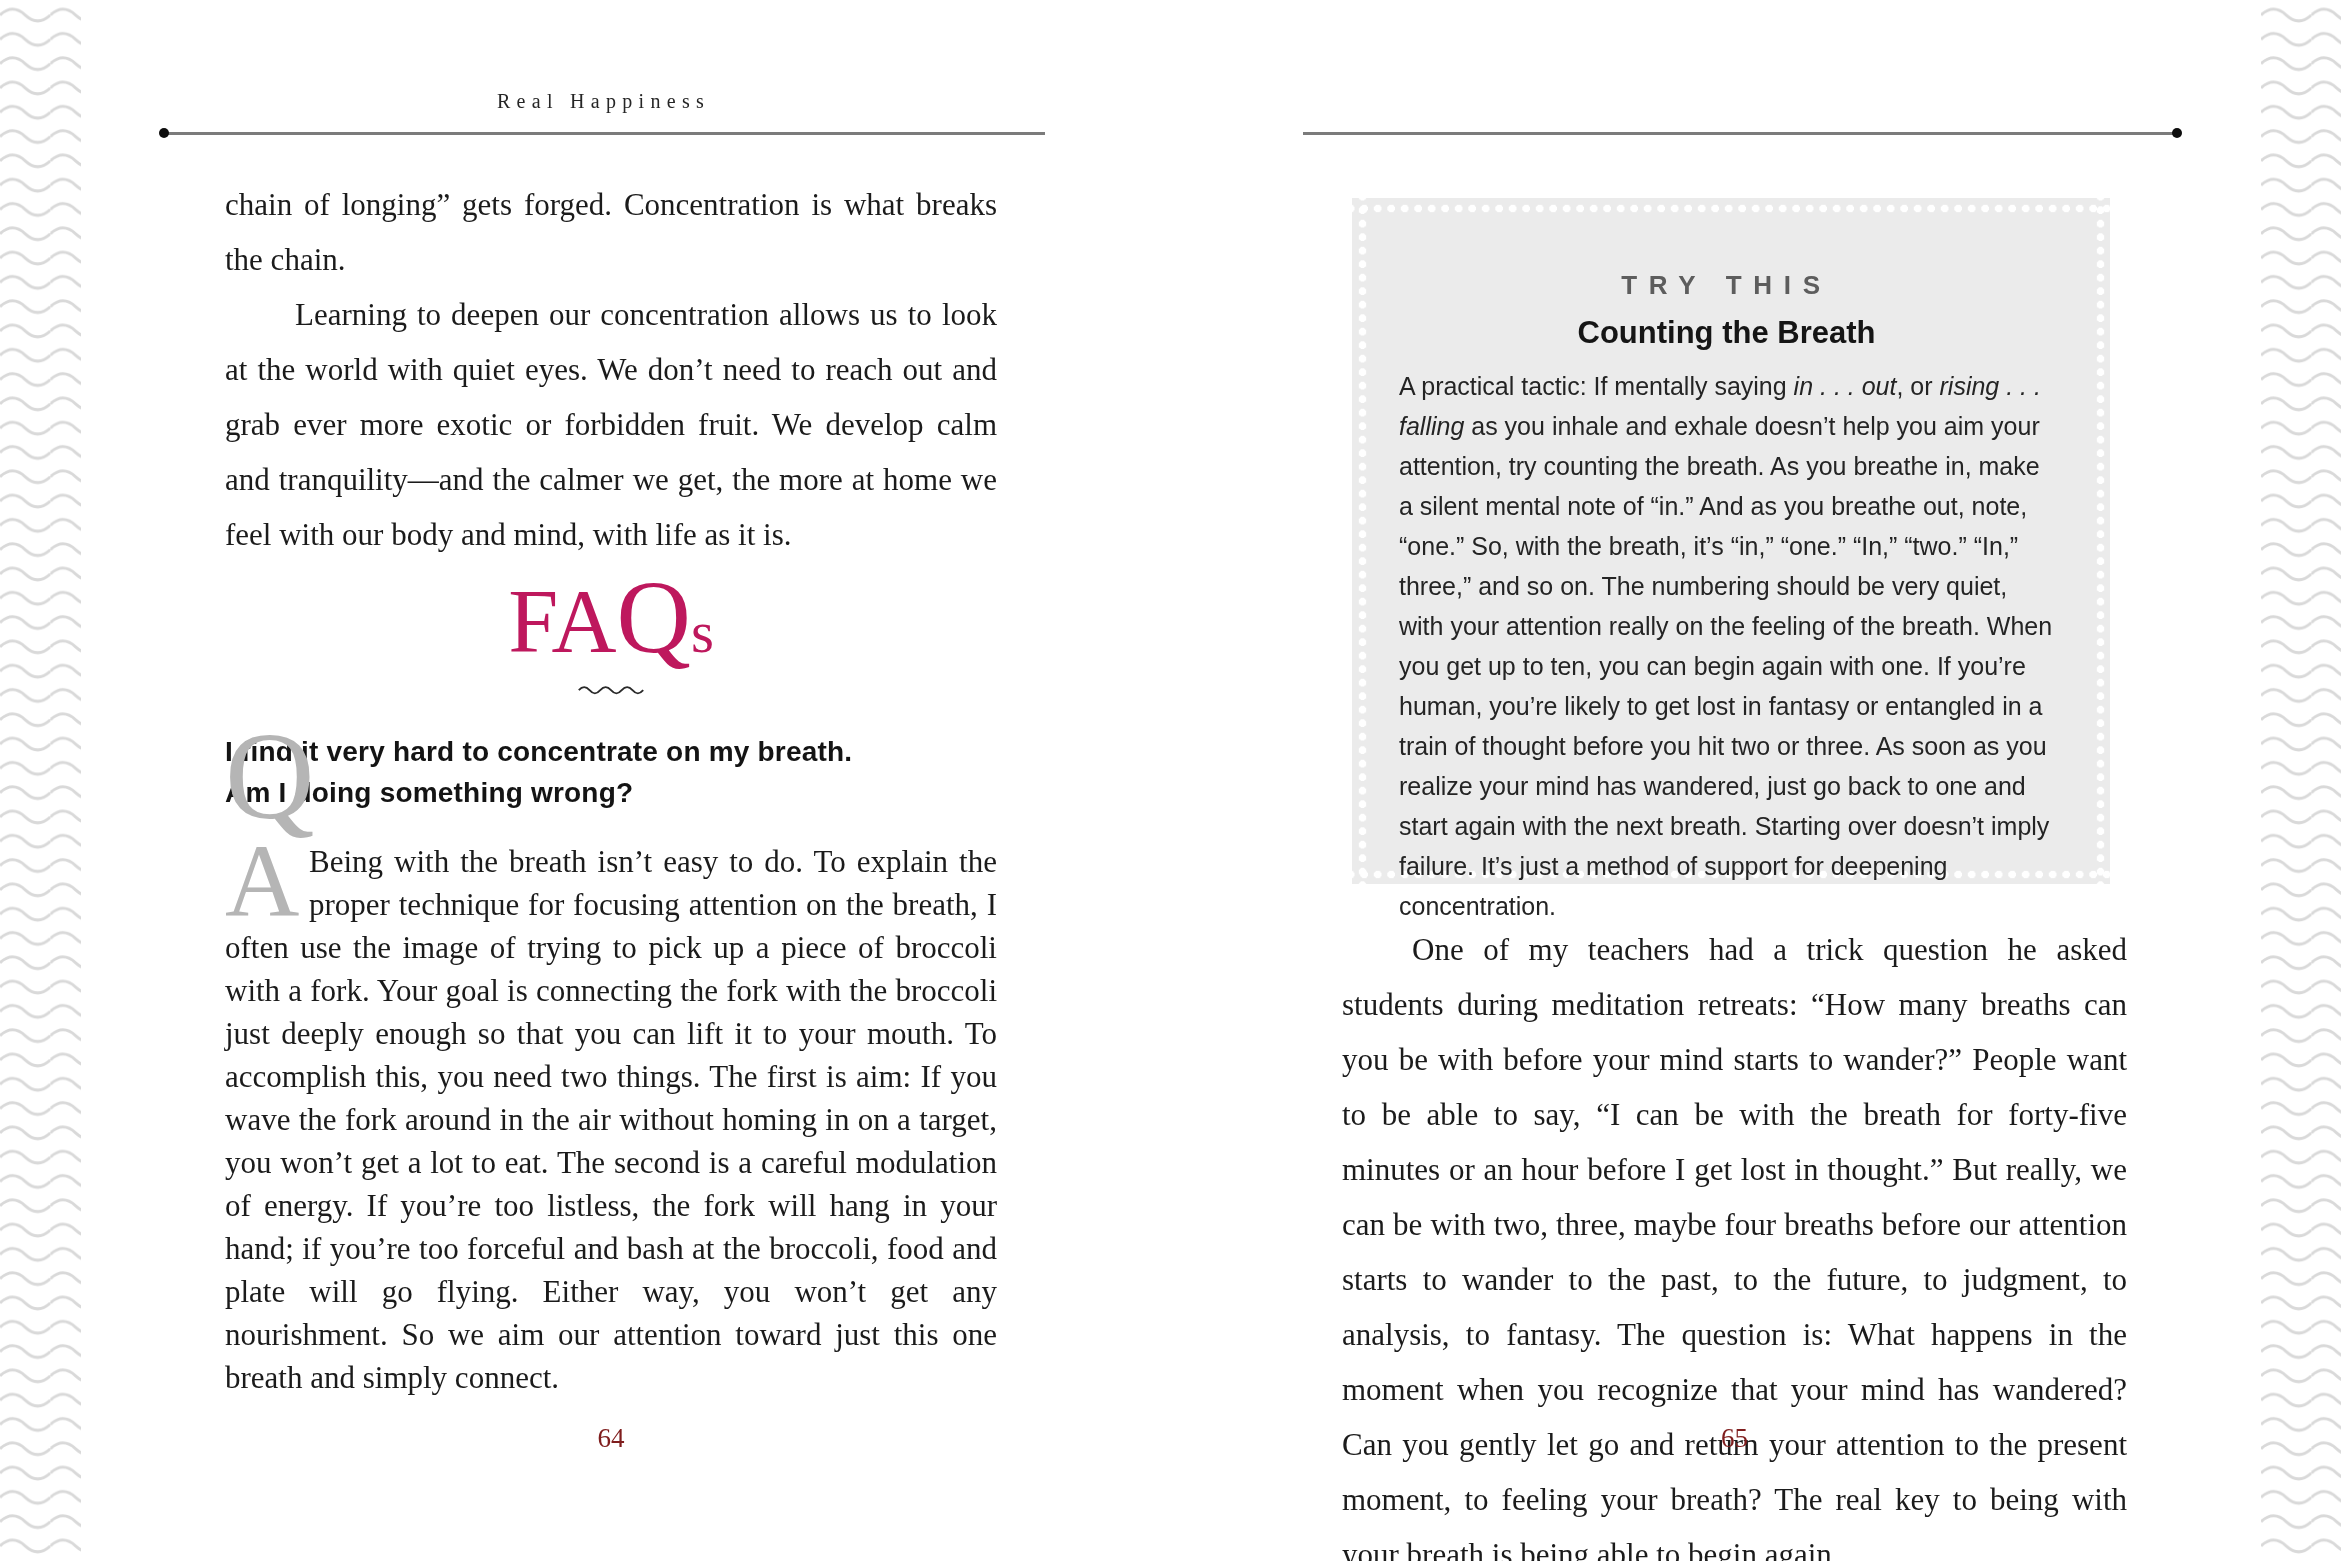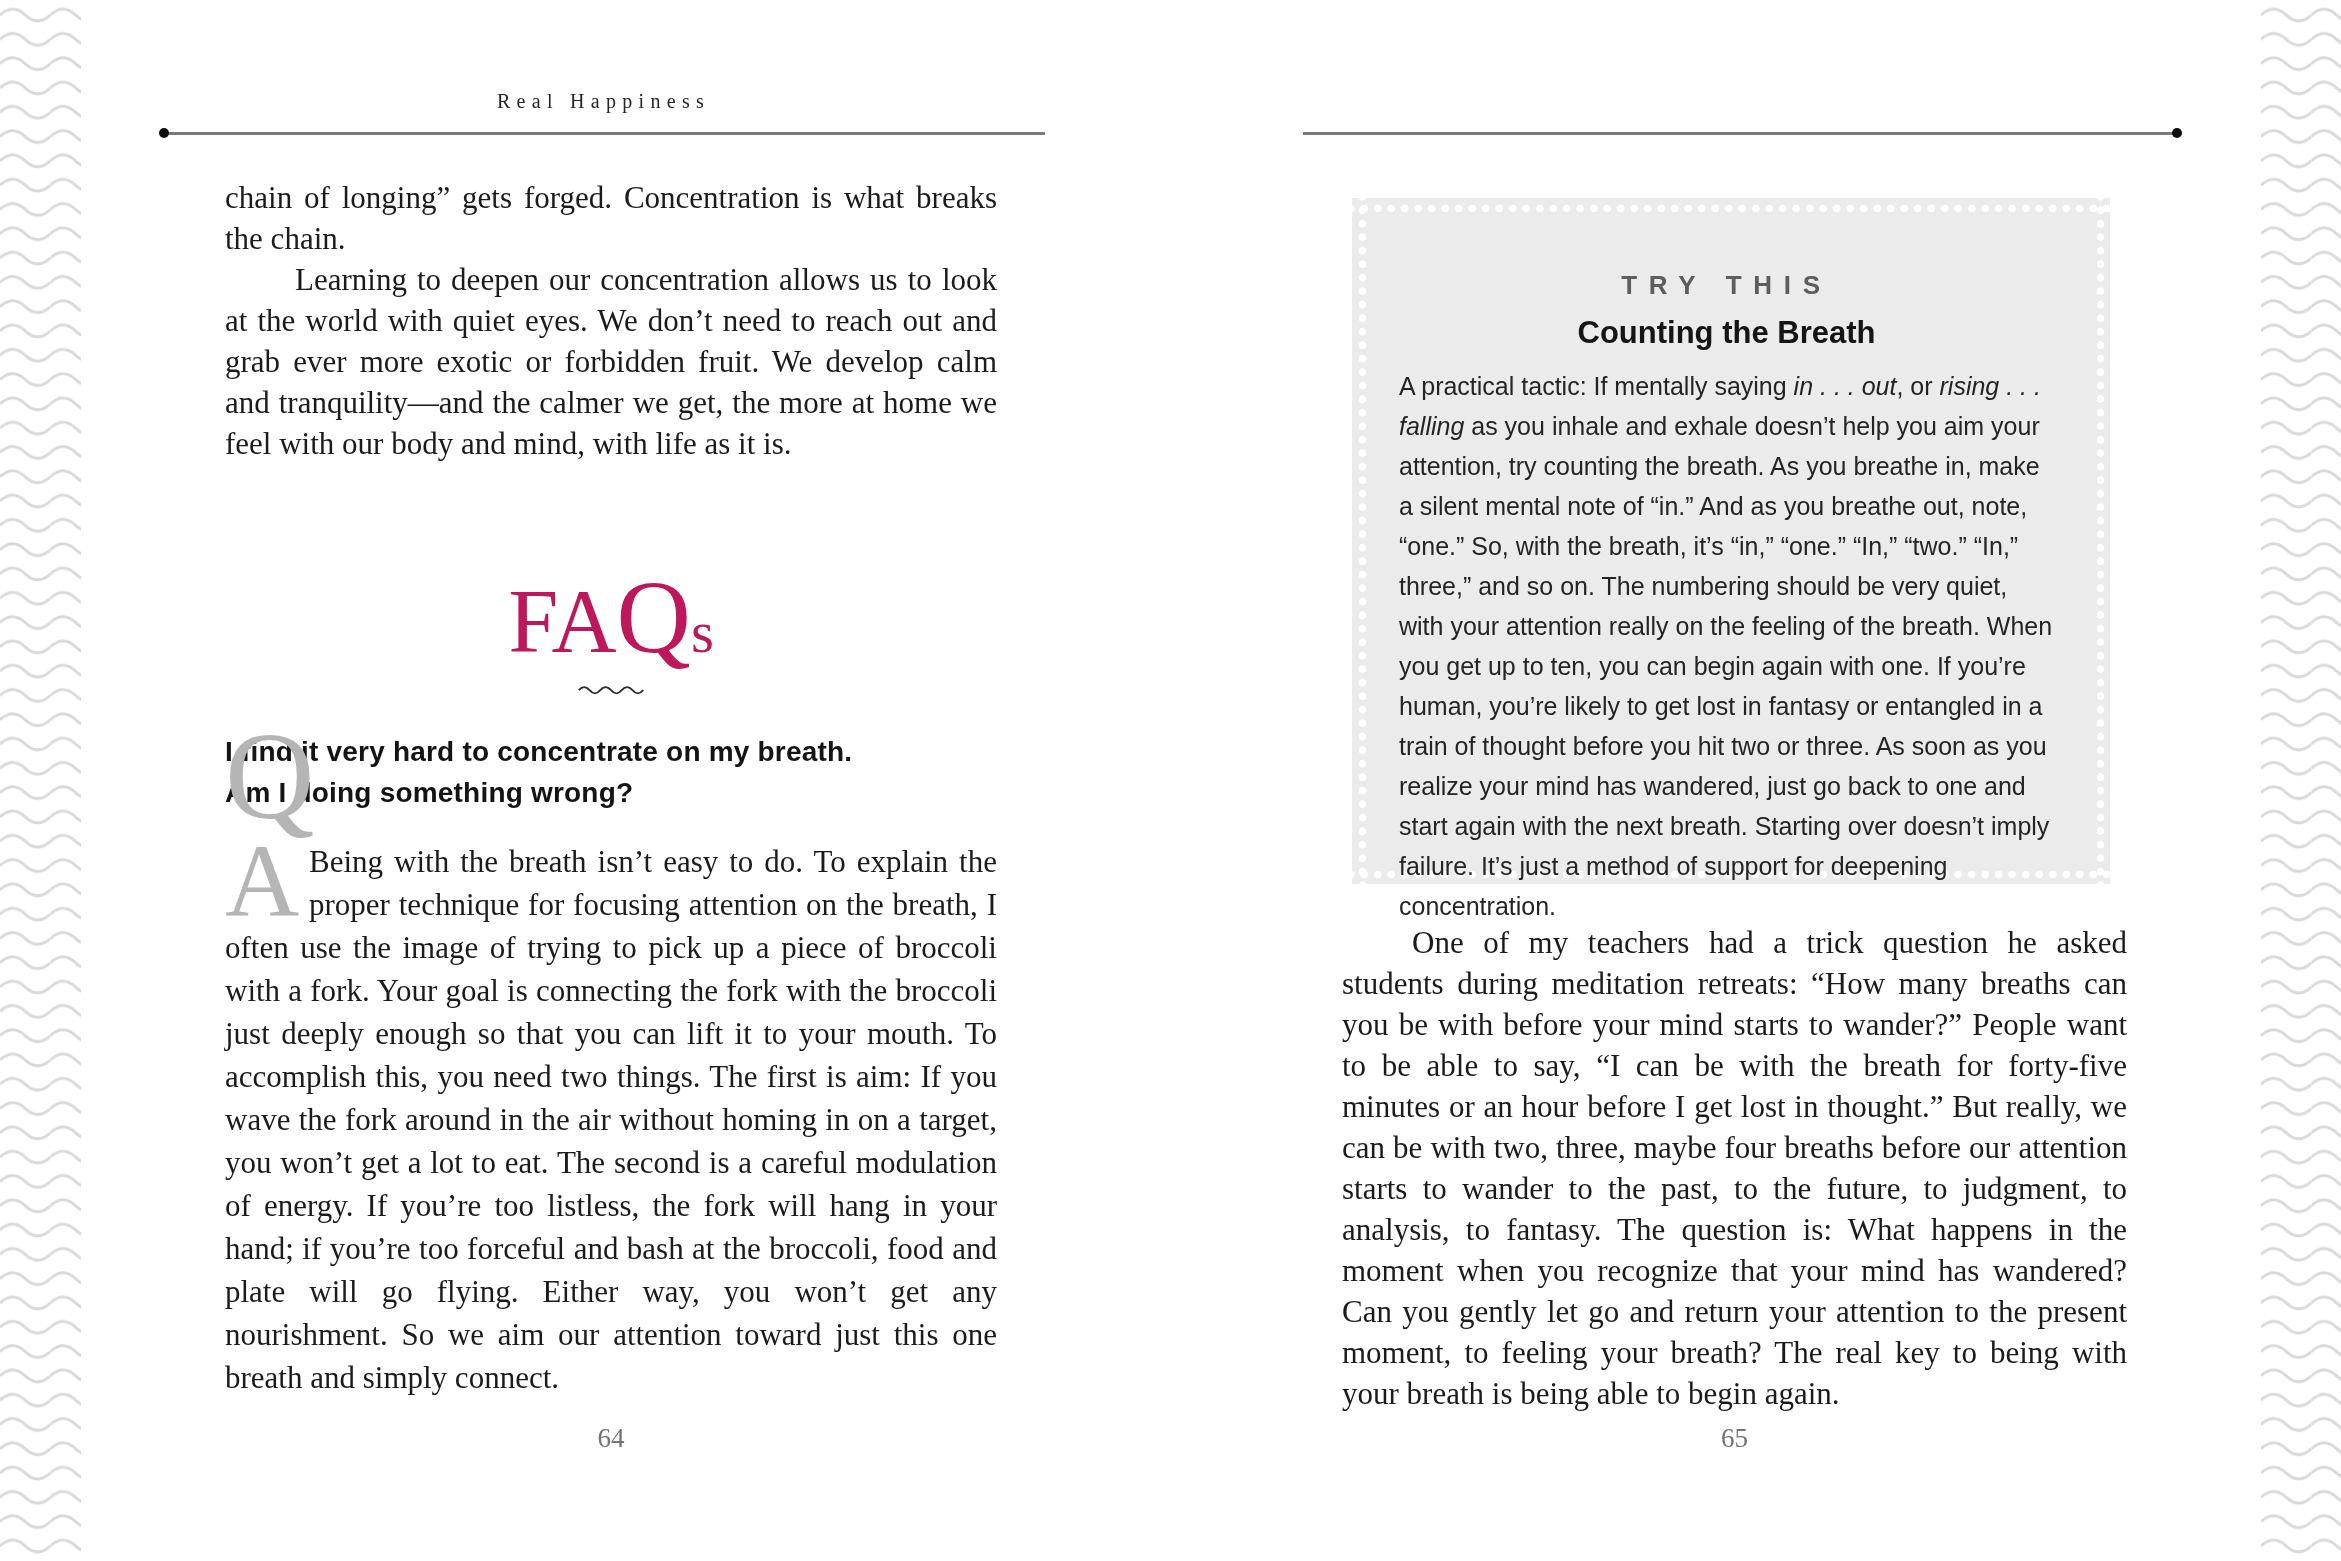--- a/index.html
+++ b/index.html
@@ -9,40 +9,40 @@
   .wave-strip.left{left:0;}
   .wave-strip.right{right:0;}
 
   .running-header{position:absolute;top:90px;text-align:center;
       font-family:"Liberation Serif", serif;font-size:20px;letter-spacing:6.3px;color:#262626;}
   .header-rule{position:absolute;top:132px;height:2.7px;background:#7b7b7b;}
   .rule-dot{position:absolute;top:-3.6px;width:10px;height:10px;border-radius:50%;background:#0d0d0d;}
   .rule-dot.at-left{left:-2.7px;}
   .rule-dot.at-right{right:-2.7px;}
 
-  .serif-block{position:absolute;font-size:31px;line-height:41px;text-align:justify;color:#1b1b1b;}
+  .serif-block{position:absolute;font-size:31px;line-height:55px;text-align:justify;color:#1b1b1b;}
   .serif-block p{margin:0;}
   .indent{text-indent:70px;}
 
   .faq-heading{position:absolute;left:225px;width:772px;top:566px;text-align:center;line-height:1;color:#be185d;}
   .faq-fa{font-size:90px;}
   .faq-q{font-size:103px;}
   .faq-s{font-size:59px;}
   .faq-squiggle{position:absolute;left:225px;width:772px;top:683px;text-align:center;}
 
   .qa-section{position:absolute;left:225px;width:772px;}
   .drop-cap-abs{position:absolute;left:0;top:-16px;font-size:124px;line-height:1;color:#b5b5b5;
       font-family:"Liberation Serif", serif;}
   .question-lines{font-family:"Liberation Sans", sans-serif;
       font-weight:bold;font-size:28px;line-height:41px;color:#141414;letter-spacing:0.2px;}
   .answer-par{font-size:31px;line-height:43px;text-align:justify;color:#1b1b1b;margin:0;}
   .drop-cap-float{float:left;width:84px;height:86px;font-size:103px;line-height:83px;
       color:#b5b5b5;font-family:"Liberation Serif", serif;}
 
-  .page-number{position:absolute;top:1423px;text-align:center;font-size:27px;color:#737373;}
+  .page-number{position:absolute;top:1423px;text-align:center;font-size:27px;color:#7f1d1d;}
 
   .try-box{position:absolute;left:1352px;top:198px;width:758px;height:686px;box-sizing:border-box;
       background-color:#ebebeb;
       background-image:
         radial-gradient(circle 4px at 6.8px 5.4px, #ffffff 97%, rgba(255,255,255,0)),
         radial-gradient(circle 4px at 6.8px 5.4px, #ffffff 97%, rgba(255,255,255,0)),
         radial-gradient(circle 4px at 5.4px 6.8px, #ffffff 97%, rgba(255,255,255,0)),
         radial-gradient(circle 4px at 5.4px 6.8px, #ffffff 97%, rgba(255,255,255,0));
       background-size:13.5px 10.8px,13.5px 10.8px,10.8px 13.5px,10.8px 13.5px;
       background-position:left 5.4px top 4.5px,left 5.4px bottom 4.5px,left 4.5px top 5.4px,right 4.5px top 5.4px;

